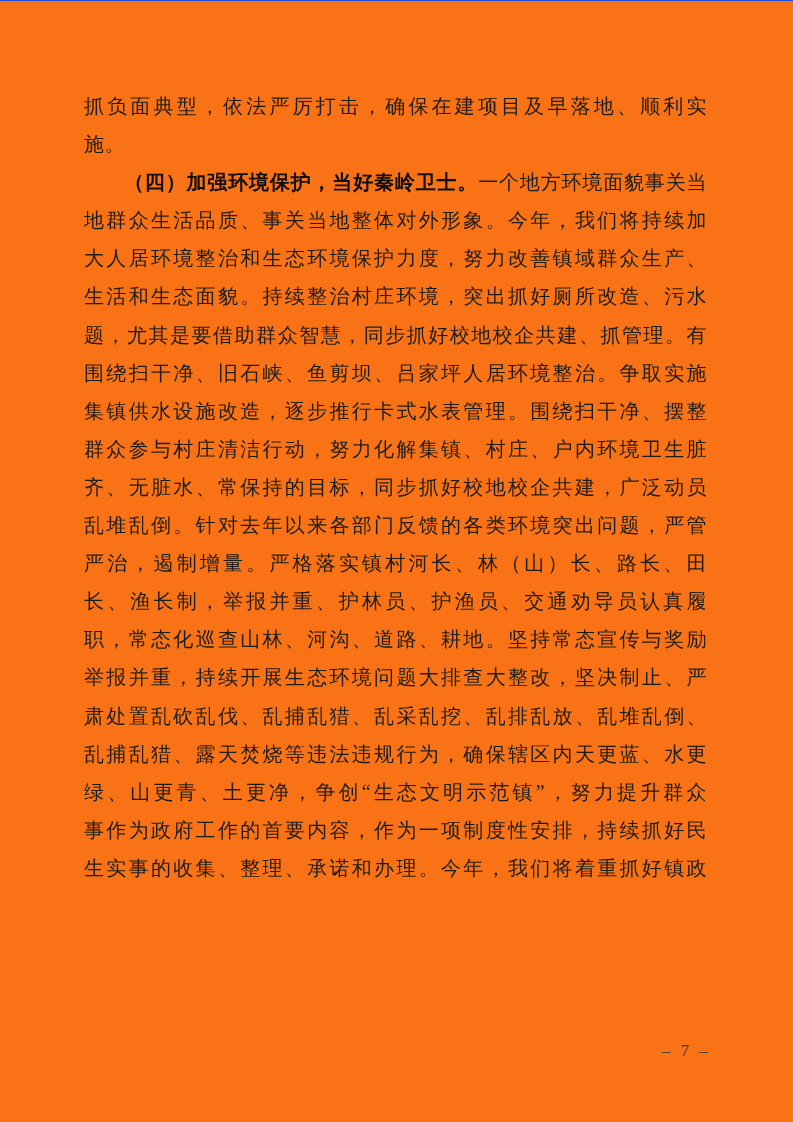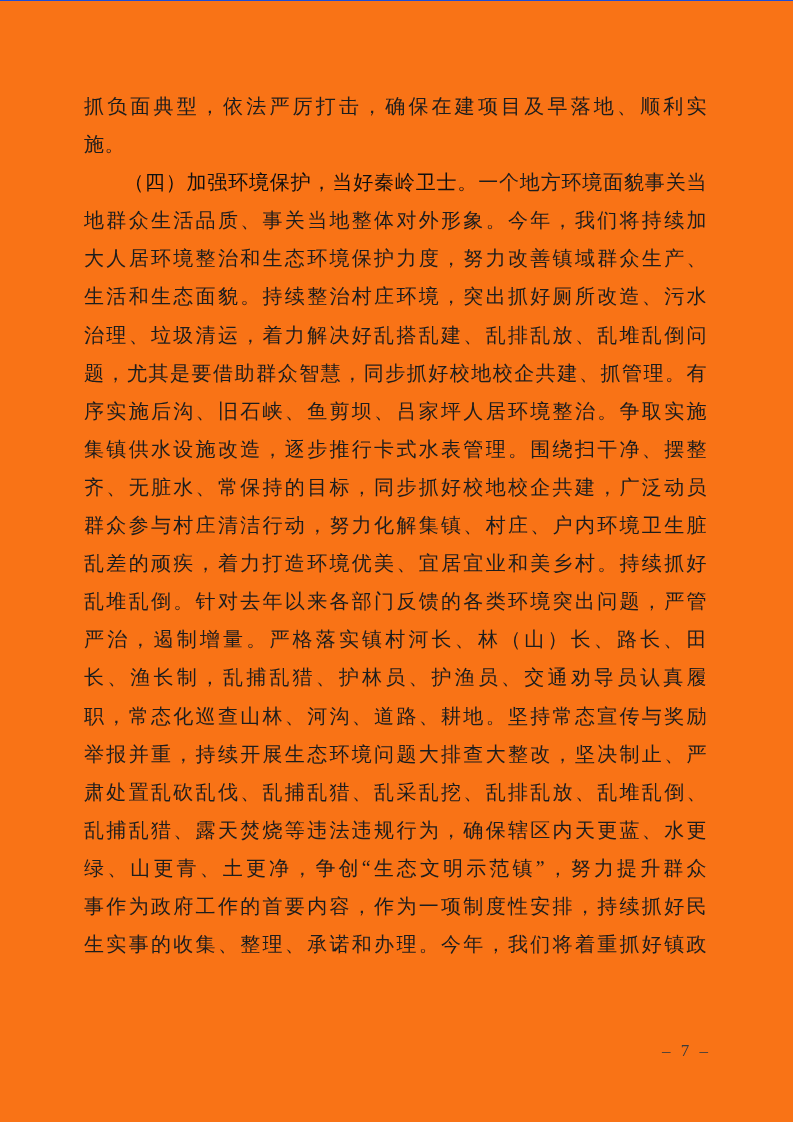--- a/index.html
+++ b/index.html
@@ -32,21 +32,21 @@
   }
   .ln.end {
     text-align: left;
     text-align-last: left;
   }
   .ln.ind {
     text-indent: 2em;
   }
   .hd {
     font-family: "Liberation Sans", sans-serif;
-    font-weight: 400;
+    font-weight: 700;
     color: #0f0f0f;
   }
   .pagenum {
     position: absolute;
     top: 1038px;
     right: 82px;
     font-size: 17px;
     line-height: 24px;
     color: #3c3c3c;
     letter-spacing: 3px;
@@ -57,30 +57,28 @@
 <body>
 
 <div class="page">
   <div class="doc-body">
     <div class="ln"><span>抓负面典型，依法严厉打击，确保在建项目及早落地、顺利实</span></div>
     <div class="ln end"><span>施。</span></div>
     <div class="ln ind"><span class="hd">（四）加强环境保护，当好秦岭卫士。</span><span>一个地方环境面貌事关当</span></div>
     <div class="ln"><span>地群众生活品质、事关当地整体对外形象。今年，我们将持续加</span></div>
     <div class="ln"><span>大人居环境整治和生态环境保护力度，努力改善镇域群众生产、</span></div>
     <div class="ln"><span>生活和生态面貌。持续整治村庄环境，突出抓好厕所改造、污水</span></div>
-    <div class="ln"><span>治理、垃圾清运，着力解决好乱搭乱建、乱排乱放、乱堆乱倒问</span></div>
     <div class="ln"><span>题，尤其是要借助群众智慧，同步抓好校地校企共建、抓管理。有</span></div>
-    <div class="ln"><span>序实施后沟、旧石峡、鱼剪坝、吕家坪人居环境整治。争取实施</span></div>
+    <div class="ln"><span>围绕扫干净、旧石峡、鱼剪坝、吕家坪人居环境整治。争取实施</span></div>
     <div class="ln"><span>集镇供水设施改造，逐步推行卡式水表管理。围绕扫干净、摆整</span></div>
+    <div class="ln"><span>群众参与村庄清洁行动，努力化解集镇、村庄、户内环境卫生脏</span></div>
     <div class="ln"><span>齐、无脏水、常保持的目标，同步抓好校地校企共建，广泛动员</span></div>
-    <div class="ln"><span>群众参与村庄清洁行动，努力化解集镇、村庄、户内环境卫生脏</span></div>
-    <div class="ln"><span>乱差的顽疾，着力打造环境优美、宜居宜业和美乡村。持续抓好</span></div>
     <div class="ln"><span>乱堆乱倒。针对去年以来各部门反馈的各类环境突出问题，严管</span></div>
     <div class="ln"><span>严治，遏制增量。严格落实镇村河长、林（山）长、路长、田</span></div>
-    <div class="ln"><span>长、渔长制，乱捕乱猎、护林员、护渔员、交通劝导员认真履</span></div>
+    <div class="ln"><span>长、渔长制，举报并重、护林员、护渔员、交通劝导员认真履</span></div>
     <div class="ln"><span>职，常态化巡查山林、河沟、道路、耕地。坚持常态宣传与奖励</span></div>
     <div class="ln"><span>举报并重，持续开展生态环境问题大排查大整改，坚决制止、严</span></div>
     <div class="ln"><span>肃处置乱砍乱伐、乱捕乱猎、乱采乱挖、乱排乱放、乱堆乱倒、</span></div>
     <div class="ln"><span>乱捕乱猎、露天焚烧等违法违规行为，确保辖区内天更蓝、水更</span></div>
     <div class="ln"><span>绿、山更青、土更净，争创“生态文明示范镇”，努力提升群众</span></div>
     <div class="ln"><span>事作为政府工作的首要内容，作为一项制度性安排，持续抓好民</span></div>
     <div class="ln"><span>生实事的收集、整理、承诺和办理。今年，我们将着重抓好镇政</span></div>
   </div>
   <div class="pagenum">– 7 –</div>
 </div>

